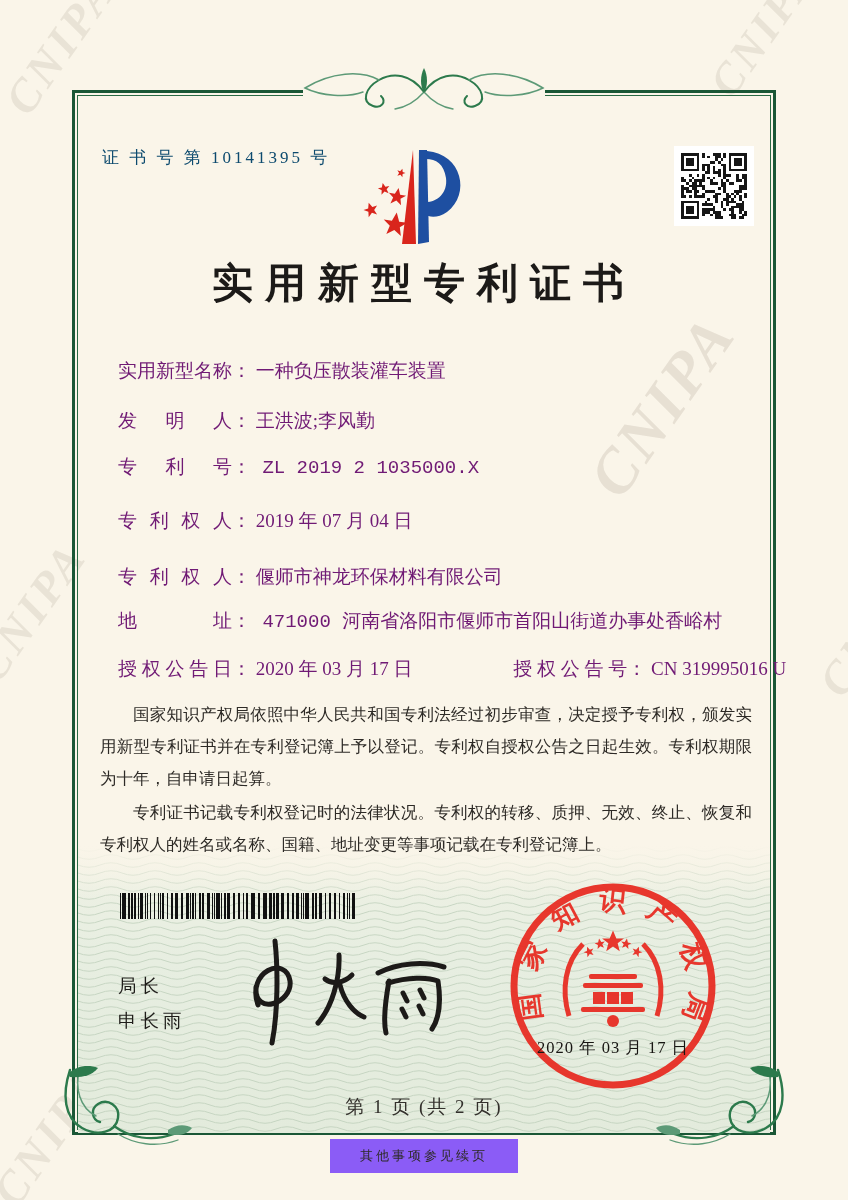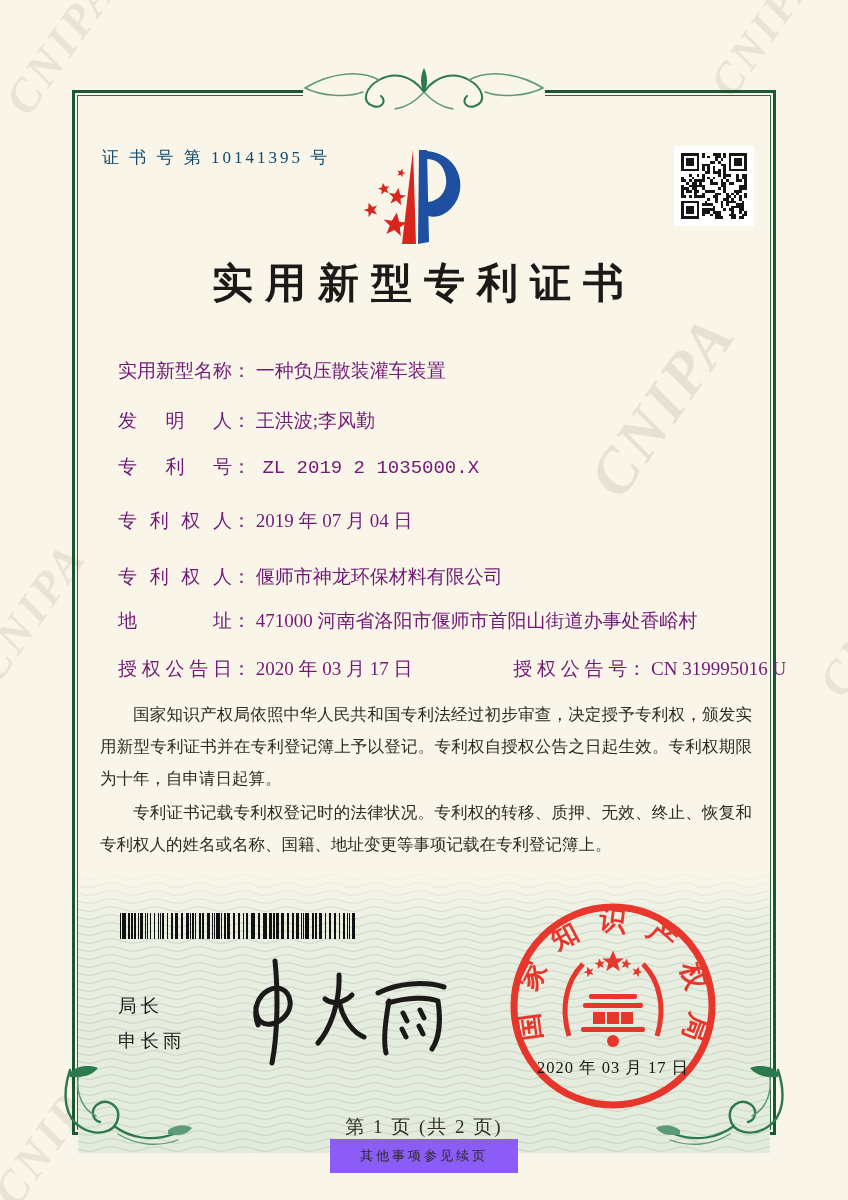--- a/index.html
+++ b/index.html
@@ -33,21 +33,21 @@
   .qrbox svg{width:66px;height:66px;}
   
   .row{position:absolute;left:118px;font-size:19px;white-space:nowrap;color:#701a75;}
   .lbl{display:inline-block;width:114px;text-align:justify;text-align-last:justify;vertical-align:bottom;}
   .pair2{margin-left:96px;}
   
   .paras{position:absolute;left:100px;top:699px;width:652px;font-size:16.5px;line-height:32px;text-align:justify;color:#2d2a26;}
   .paras p{margin:0 0 2px 0;text-indent:2em;}
   
   .band{
-    position:absolute;left:78px;top:865px;width:692px;height:288px;overflow:hidden;
+    position:absolute;left:78px;top:845px;width:692px;height:288px;overflow:hidden;
     background:linear-gradient(180deg,#f6f4e7 0%,#ecf0e3 14%,#e7eee1 40%,#e3ebdc 100%);
   }
   .band>svg.waves{position:absolute;left:0;top:0;width:692px;height:292px;opacity:.65;}
   .bandfade{position:absolute;left:0;top:0;width:692px;height:56px;background:linear-gradient(180deg,#faf5e9 0%,rgba(250,245,233,0) 100%);}
   .barcode{position:absolute;left:42px;top:48px;width:236px;height:26px;}
   .director-title{position:absolute;left:40px;top:128px;font-size:18.5px;letter-spacing:4px;color:#1f1d1a;}
   .director-name{position:absolute;left:40px;top:163px;font-size:18.5px;letter-spacing:4px;color:#1f1d1a;}
   .signature{position:absolute;left:150px;top:82px;width:230px;height:130px;}
   .seal{position:absolute;left:427px;top:33px;width:216px;height:216px;}
   .seal-date{position:absolute;left:427px;top:192px;width:216px;text-align:center;font-size:16.5px;letter-spacing:1px;color:#171512;}
@@ -617,21 +617,21 @@
     <span>ZL 2019 2 1035000.X</span>
   </div>
   <div class="row" style="top:508px;">
     <span class="lbl">专利权人</span><span>：</span>
     <span>2019 年 07 月 04 日</span>
   </div>
   <div class="row" style="top:558px;margin-top:6px;">
     <span class="lbl">专利权人</span><span>：</span>
     <span>偃师市神龙环保材料有限公司</span>
   </div>
-  <div class="row" style="top:608px;">
+  <div class="row" style="top:608px;font-family:Liberation Mono, monospace;">
     <span class="lbl">地址</span><span>：</span>
     <span>471000 河南省洛阳市偃师市首阳山街道办事处香峪村</span>
   </div>
   <div class="row" style="top:656px;">
     <span class="lbl">授权公告日</span><span>：</span>
     <span>2020 年 03 月 17 日</span>
     <span class="pair2">
       <span class="lbl">授权公告号</span><span>：</span>
       <span>CN 319995016 U</span>
     </span>

